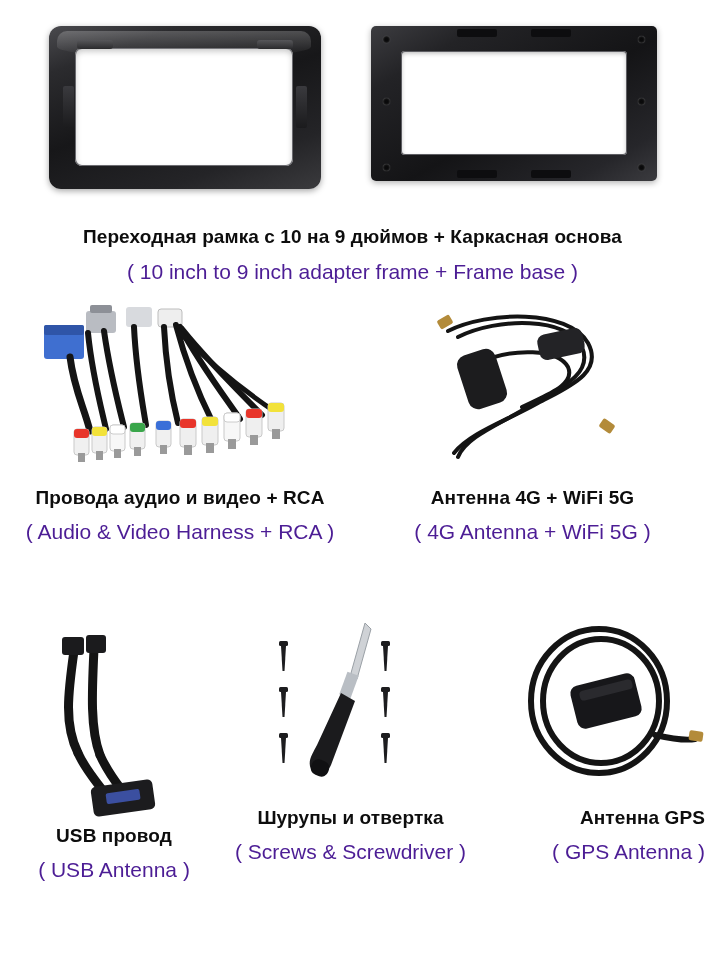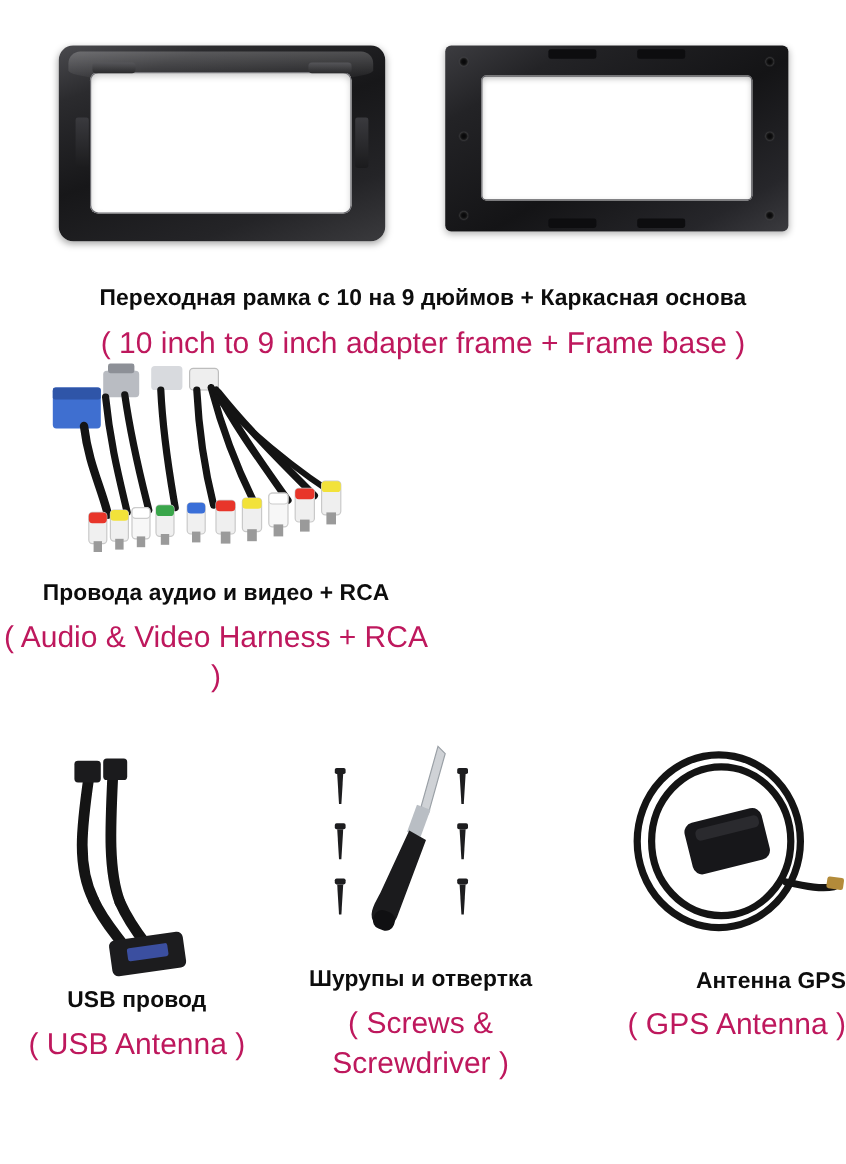--- a/index.html
+++ b/index.html
@@ -32,29 +32,29 @@
   .caption-ru {
     text-align: center;
     font-weight: bold;
     font-size: 19px;
     letter-spacing: 0.1px;
     color: #0d0d0d;
     line-height: 1.25;
   }
   .caption-en {
     text-align: center;
-    font-size: 25px;
-    color: #be185d;
+    font-size: 21px;
+    color: #4c1d95;
     line-height: 1.3;
     font-weight: 400;
   }
 
   
   .row1 {
-    padding-top: 38px;
+    padding-top: 26px;
     height: 260px;
     position: relative;
   }
   .frames {
     display: flex;
     justify-content: center;
     align-items: flex-start;
     gap: 50px;
     height: 175px;
   }
@@ -294,20 +294,43 @@
               <rect x="238" y="100" width="16" height="9" rx="3" fill="#f2e23a"></rect>
               <rect x="242" y="126" width="8" height="10" fill="#9a9a9a"></rect>
             </g>
           </g>
         </svg>
       </div>
       <div class="caption-ru">Провода аудио и видео + RCA</div>
       <div class="caption-en">( Audio &amp; Video Harness + RCA )</div>
     </div>
 
+    <div class="cell antenna">
+      <div class="art">
+        <svg width="230" height="175" viewBox="0 0 230 175">
+          <g fill="none" stroke="#141414" stroke-width="4" stroke-linecap="round">
+            <path d="M30 28 C 70 8, 150 6, 170 40 C 186 70, 150 84, 120 100 C 88 118, 52 130, 36 150"></path>
+            <path d="M40 34 C 80 14, 150 14, 164 44 C 176 72, 140 86, 110 104 C 80 122, 48 134, 40 154"></path>
+            <path d="M60 60 C 96 44, 140 46, 150 64 C 158 82, 128 92, 104 104"></path>
+          </g>
+
+          <g>
+            <rect x="44" y="48" width="40" height="56" rx="10" fill="#1c1c1e" transform="rotate(-18 64 76)"></rect>
+            <rect x="120" y="28" width="46" height="26" rx="8" fill="#232326" transform="rotate(-12 143 41)"></rect>
+          </g>
+
+          <g>
+            <rect x="20" y="14" width="14" height="10" rx="2" fill="#b38b3a" transform="rotate(-30 27 19)"></rect>
+            <rect x="182" y="118" width="14" height="10" rx="2" fill="#b38b3a" transform="rotate(35 189 123)"></rect>
+          </g>
+        </svg>
+      </div>
+      <div class="caption-ru">Антенна 4G + WiFi 5G</div>
+      <div class="caption-en">( 4G Antenna + WiFi 5G )</div>
+    </div>
 
   </div>
 
   <div class="section row3">
 
     <div class="cell usb">
       <div class="art">
         <svg width="160" height="185" viewBox="0 0 160 185">
           <g fill="none" stroke="#141414" stroke-width="9" stroke-linecap="round">
             <path d="M40 18 C 34 60, 30 92, 44 120"></path>

